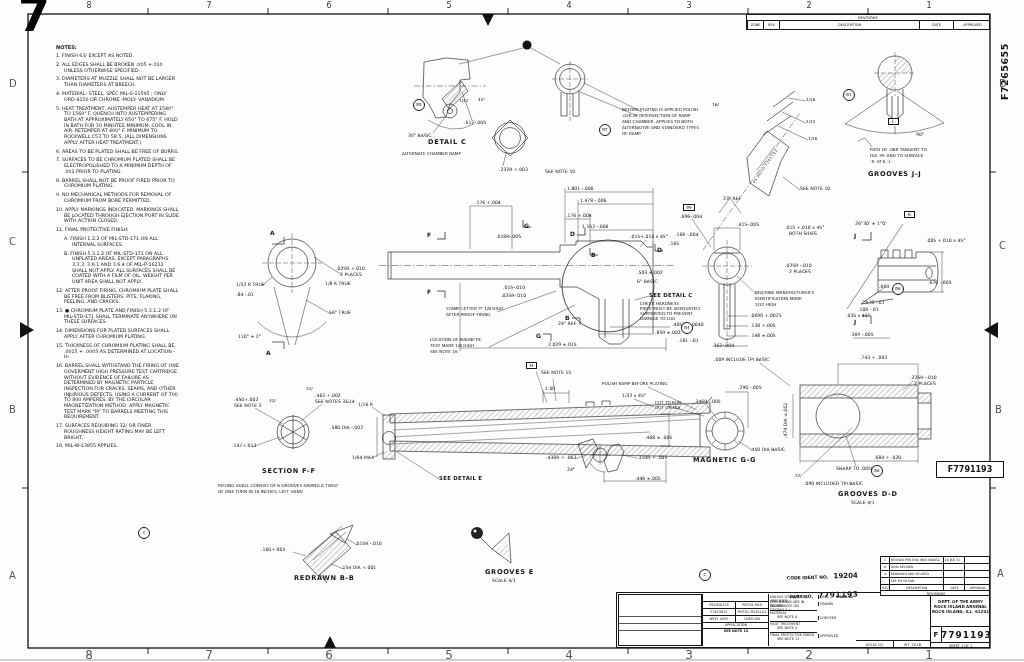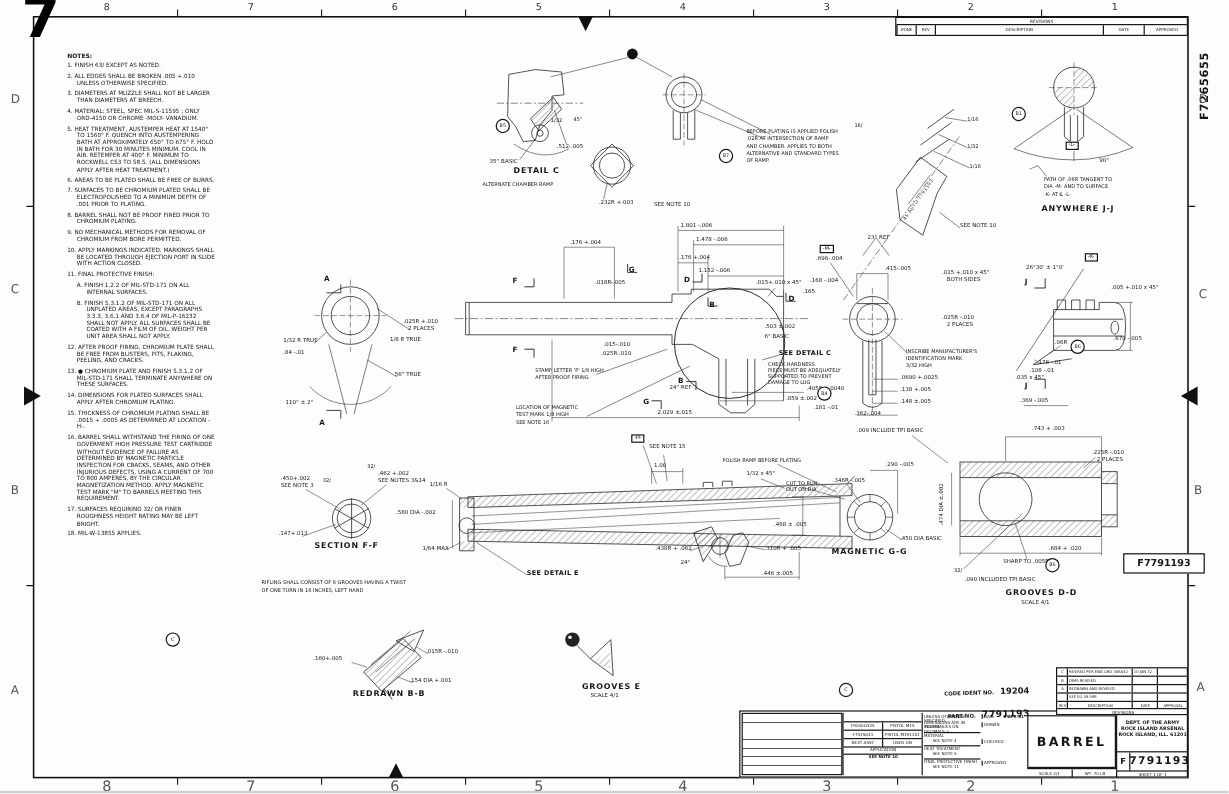--- a/index.html
+++ b/index.html
@@ -391,21 +391,21 @@
   <span class="lb" style="left:800px;top:186px">SEE NOTE 10</span>
   <span class="lb" style="left:545px;top:169px">SEE NOTE 10</span>
   <span class="lb rot55" style="left:752px;top:182px">45 AUTO  7791193</span>
   <span class="lb" style="left:723px;top:196px">23° REF</span>
   <span class="lb bx" style="left:683px;top:204px">-M-</span>
   <span class="lb" style="left:680px;top:214px">.696-.004</span>
 
   <span class="lb s4" style="left:870px;top:147px">PATH OF .06R TANGENT TO</span>
   <span class="lb s4" style="left:870px;top:153px">DIA -M- AND TO SURFACE</span>
   <span class="lb s4" style="left:870px;top:159px">-K- AT ℄ -L-</span>
-  <span class="lb ti" style="left:868px;top:171px">ANYWHERE J-J</span>
+  <span class="lb ti" style="left:868px;top:171px">GROOVES J-J</span>
   <span class="lb" style="left:916px;top:132px">90°</span>
   <span class="lb bx" style="left:888px;top:118px">-L-</span>
 
   <span class="lb sec" style="left:270px;top:229px">A</span>
   <span class="lb sec" style="left:266px;top:349px">A</span>
   <span class="lb" style="left:236px;top:282px">1/32 R TRUE</span>
   <span class="lb" style="left:236px;top:292px">.84 -.01</span>
   <span class="lb" style="left:325px;top:281px">1/8 R TRUE</span>
   <span class="lb" style="left:336px;top:266px">.025R +.010</span>
   <span class="lb" style="left:340px;top:272px">2 PLACES</span>
@@ -493,21 +493,21 @@
   <span class="lb" style="left:330px;top:425px">.580 DIA -.002</span>
   <span class="lb" style="left:352px;top:455px">1/64 MAX</span>
 
   <span class="lb" style="left:234px;top:397px">.450+.002</span>
   <span class="lb" style="left:234px;top:403px">SEE NOTE 3</span>
   <span class="lb s4" style="left:269px;top:398px">32/</span>
   <span class="lb s4" style="left:306px;top:386px">32/</span>
   <span class="lb" style="left:315px;top:393px">.462 +.002</span>
   <span class="lb" style="left:315px;top:399px">SEE NOTES 3&amp;14</span>
   <span class="lb" style="left:232px;top:443px">.147+.013</span>
-  <span class="lb ti" style="left:262px;top:452px">SECTION F-F</span>
+  <span class="lb ti" style="left:262px;top:468px">SECTION F-F</span>
   <span class="lb s4" style="left:218px;top:483px">RIFLING SHALL CONSIST OF 6 GROOVES HAVING A TWIST</span>
   <span class="lb s4" style="left:218px;top:489px">OF ONE TURN IN 16 INCHES, LEFT HAND</span>
 
   <span class="lb" style="left:738px;top:385px">.290 -.005</span>
   <span class="lb" style="left:694px;top:399px">.346R -.005</span>
   <span class="lb" style="left:750px;top:447px">.450 DIA BASIC</span>
   <span class="lb ti" style="left:693px;top:457px">MAGNETIC G-G</span>
   <span class="lb rot90" style="left:783px;top:438px">.474 DIA ±.002</span>
 
   <span class="lb" style="left:714px;top:357px">.009 INCLUDE TPI BASIC</span>
@@ -570,22 +570,20 @@
     <div class="cell c34" style="left:8px;top:31.5px;width:40px">SEE NOTE 5</div>
     <div class="cell c34" style="left:1px;top:38px;width:47px;border-top:.7px solid #161616">FINAL PROTECTIVE FINISH</div>
     <div class="cell c34" style="left:8px;top:42.5px;width:40px">SEE NOTE 11</div>
     <div class="cell c34" style="left:49px;top:1px;width:18px;border-left:.7px solid #161616;padding-left:1px">DATE</div>
     <div class="cell c34" style="left:67px;top:1px;width:21px;font-weight:bold">6 APR 61</div>
     <div class="cell c34" style="left:49px;top:8px;width:39px;border-left:.7px solid #161616;padding-left:1px">DRAWN</div>
     <div class="cell c34" style="left:49px;top:22px;width:39px;border-left:.7px solid #161616;padding-left:1px">CHECKED</div>
     <div class="cell c34" style="left:49px;top:40px;width:39px;border-left:.7px solid #161616;padding-left:1px">APPROVED</div>
   </div>
 
-  <div class="cell" style="left:856px;top:596px;width:74px;height:44px;border:.8px solid #161616;text-align:center;
-       font-size:10.5px;font-weight:bold;letter-spacing:2px;line-height:44px">BARREL</div>
   <div class="cell" style="left:856px;top:640px;width:74px;height:8px;border-top:.7px solid #161616">
     <span class="c34" style="position:absolute;left:0;width:37px;text-align:center;line-height:8px">SCALE 2/1</span>
     <span class="c34" style="position:absolute;left:37px;width:37px;text-align:center;line-height:8px;border-left:.7px solid #161616">WT .70 LB</span>
   </div>
 
   <div class="cell" style="left:930px;top:594px;width:60px;height:32px;border-left:.8px solid #161616;text-align:center;padding-top:5px;box-sizing:border-box">
     <div class="c4 bld">DEPT. OF THE ARMY</div>
     <div class="c4 bld">ROCK ISLAND ARSENAL</div>
     <div class="c4 bld">ROCK ISLAND, ILL. 61201</div>
   </div>

